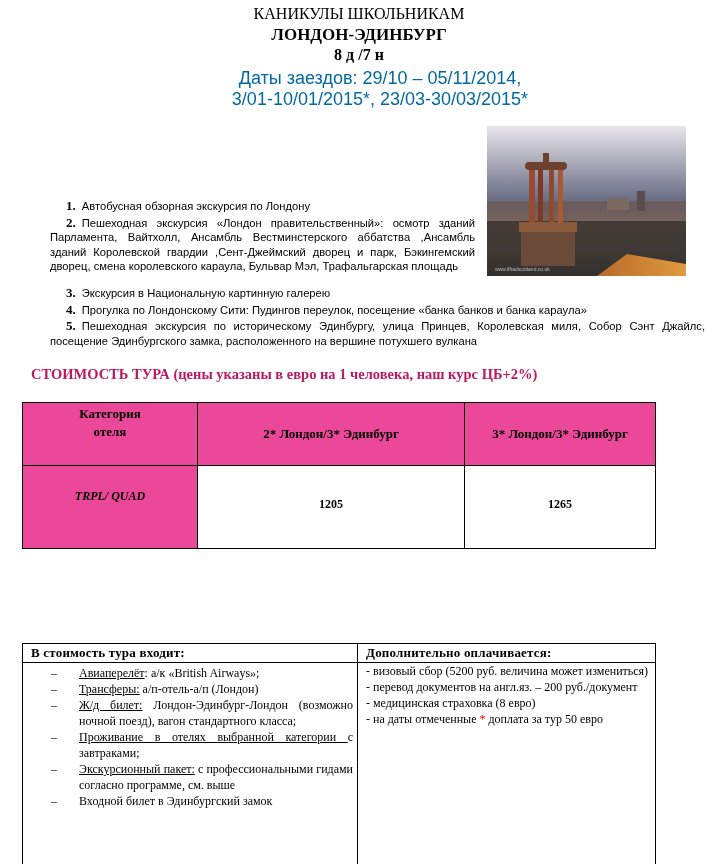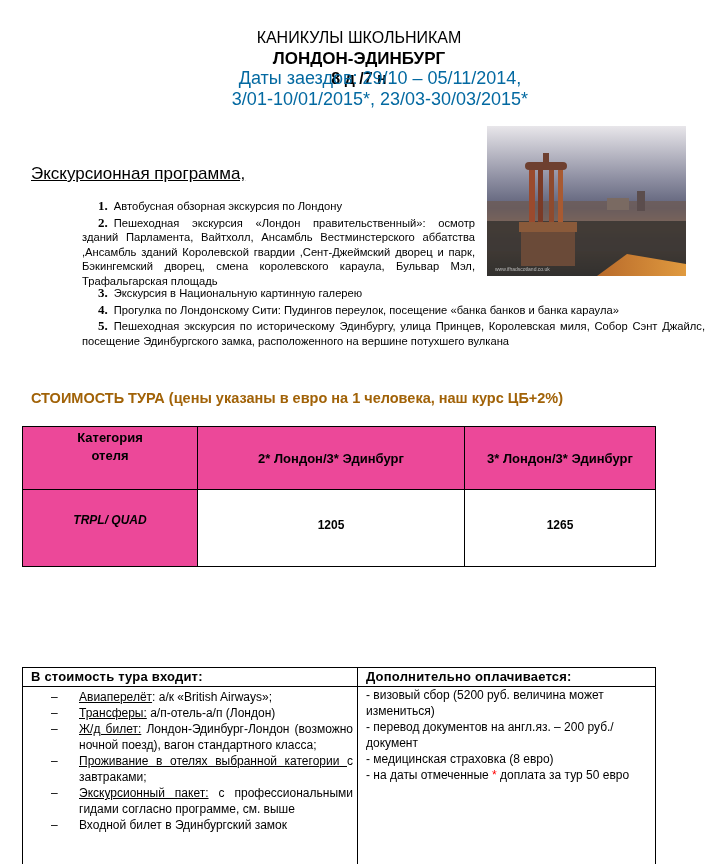--- a/index.html
+++ b/index.html
@@ -1,42 +1,42 @@
 <!DOCTYPE html>
 <html><head>
 <meta charset="utf-8">
 <style>
   html, body { margin: 0; padding: 0; background: #ffffff; }
   body { width: 718px; height: 864px; position: relative; overflow: hidden; color: #000; }
-  .serif { font-family: Liberation Sans, sans-serif; margin-top: 24px; }
+  .serif { font-family: Liberation Serif, serif; }
   .sans { font-family: "Liberation Sans", "DejaVu Sans", sans-serif; }
 
   .hdr { position: absolute; left: 0; width: 718px; text-align: center; }
   .hdr1 { top: 5px; font-size: 16px; }
   .hdr2 { top: 25px; font-size: 17px; font-weight: bold; }
   .hdr3 { top: 46px; font-size: 16px; font-weight: bold; }
   .hdr4 { top: 68px; font-size: 18px; color: #0369a1; line-height: 21px; margin-left: 21px; }
 
   .prog-title { position: absolute; left: 31px; top: 139px; font-size: 17px; line-height: 21px; text-decoration: underline; }
 
   .photo { position: absolute; left: 487px; top: 126px; width: 199px; height: 150px; overflow: hidden; }
 
   .excursions { position: absolute; left: 50px; top: 199px; width: 425px; font-size: 11.2px; line-height: 14.6px; }
   .excursions.wide { width: 655px; top: 286px; }
-  .exc-item { text-align: justify; margin-bottom: 2px; margin-left: 32px; }
+  .exc-item { text-align: justify; margin-bottom: 2px; }
   .exc-item .num { font-family: "Liberation Serif", serif; font-weight: bold; font-size: 13px; margin-left: 16px; margin-right: 6px; }
 
-  .price-title { position: absolute; left: 31px; top: 366px; font-size: 14.5px; font-weight: bold; color: #a16207; }
+  .price-title { position: absolute; left: 31px; top: 366px; font-size: 14.5px; font-weight: bold; color: #be185d; }
 
   table.price { position: absolute; left: 22px; top: 402px; width: 634px; border-collapse: collapse; }
   table.price td { border: 1px solid #000; text-align: center; vertical-align: middle; font-size: 13px; font-weight: bold; height: 60px; padding: 0; }
   table.price .gray { background: #ec4899; }
   table.price td.cat { width: 174px; vertical-align: top; padding-top: 2px; line-height: 18px; }
   table.price td.c2 { width: 266px; }
-  table.price td.rowlab { font-style: italic; font-size: 12px; padding-bottom: 16px; }
+  table.price td.rowlab { font-style: italic; font-size: 12px; padding-bottom: 22px; }
   table.price td.val { font-size: 12px; padding-bottom: 6px; }
 
   table.incl { position: absolute; left: 22px; top: 643px; width: 634px; height: 250px; border-collapse: collapse; }
   table.incl td { border: 1px solid #000; vertical-align: top; font-size: 12px; line-height: 16px; padding: 0 3px; }
   table.incl td.h { font-weight: bold; font-size: 13px; height: 16px; letter-spacing: 0.2px; padding: 1px 8px; }
   table.incl td.left { width: 318px; padding: 0; }
   .incl-list { margin: 2px 0 0 0; padding: 0; list-style: none; }
   .incl-list li { position: relative; padding-left: 56px; padding-right: 4px; text-align: justify; }
   .incl-list li .dash { position: absolute; left: 28px; top: 0; }
   .incl-list li .u { text-decoration: underline; }
@@ -48,21 +48,20 @@
 
 <div class="hdr hdr1 serif">КАНИКУЛЫ ШКОЛЬНИКАМ</div>
 <div class="hdr hdr2 serif">ЛОНДОН-ЭДИНБУРГ</div>
 <div class="hdr hdr3 serif">8 д /7 н</div>
 <div class="hdr hdr4 sans">
   <div>Даты заездов: 29/10 – 05/11/2014,</div>
   <div>3/01-10/01/2015*, 23/03-30/03/2015*</div>
 </div>
 
 <div class="prog-title serif">
-  <div>Экскурсионная программа,</div>
 </div>
 
 <div class="photo">
   <svg width="199" height="150" viewBox="0 0 199 150">
     <defs>
       <linearGradient id="sky" x1="0" y1="0" x2="0" y2="1">
         <stop offset="0" stop-color="#e8e6ea"></stop>
         <stop offset="0.35" stop-color="#8e8fa2"></stop>
         <stop offset="0.55" stop-color="#5d6078"></stop>
         <stop offset="0.68" stop-color="#e7a465"></stop>

